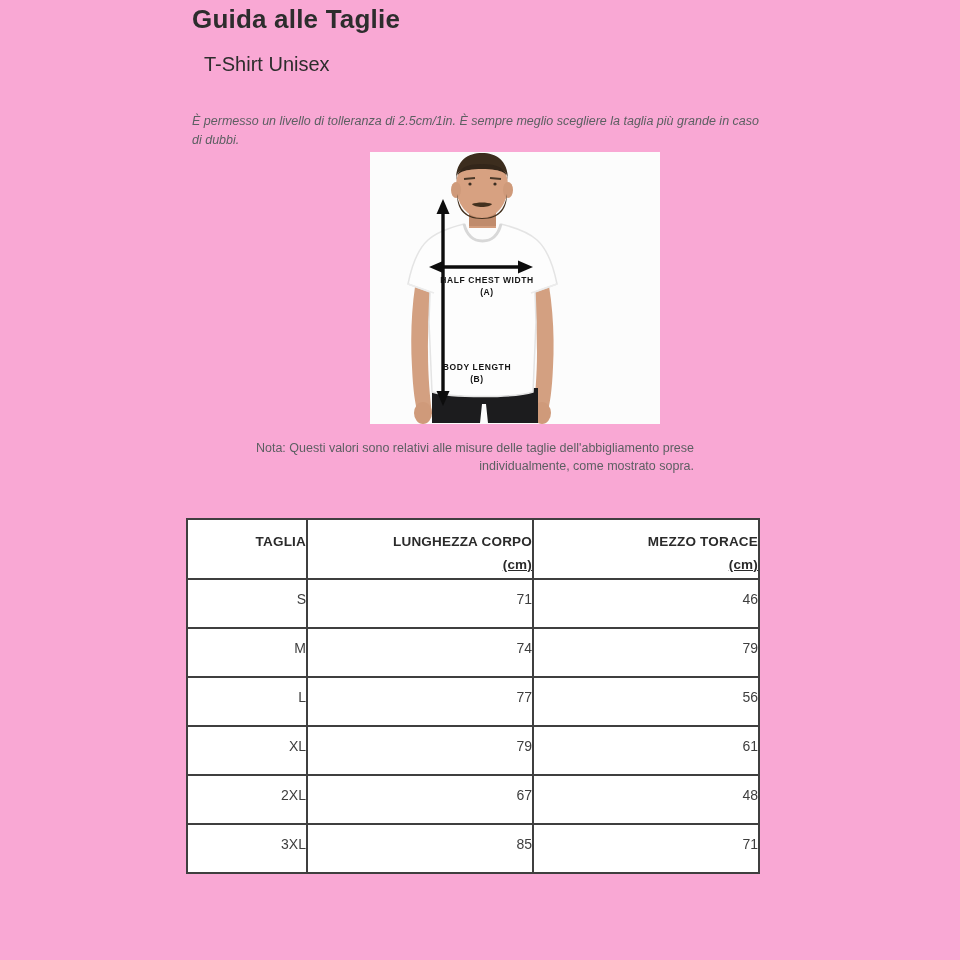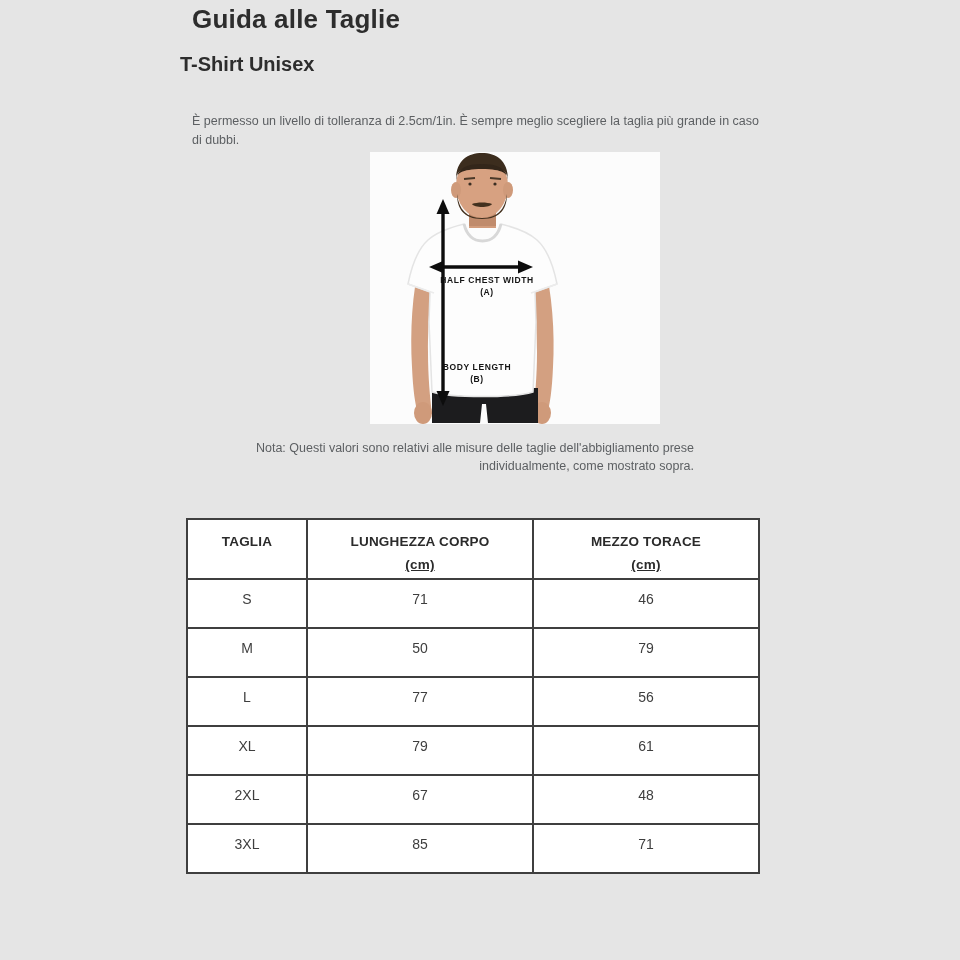--- a/index.html
+++ b/index.html
@@ -4,35 +4,35 @@
 <style>
   * { margin: 0; padding: 0; box-sizing: border-box; }
   html, body { background: #ffffff; }
   body {
     width: 960px; height: 960px;
     font-family: "Liberation Sans", "DejaVu Sans", sans-serif;
     position: relative;
     color: #2e2e2e;
     overflow: hidden;
   }
-  .page { position: absolute; inset: 0; background: #e5e5e5; }
+  .page { position: absolute; inset: 0; background: #f9a8d4; }
 
   .page-title {
     position: absolute; left: 192px; top: 4px;
     font-size: 26px; font-weight: 700; letter-spacing: 0.2px;
     color: #2d2d2d;
   }
   .page-subtitle {
-    position: absolute; left: 180px; top: 53px;
-    font-size: 20px; font-weight: 700;
+    position: absolute; left: 204px; top: 53px;
+    font-size: 20px; font-weight: 400;
     color: #2d2d2d;
   }
   .intro-text {
     position: absolute; left: 192px; top: 112px; width: 578px;
-    font-size: 12.5px; line-height: 19px; color: #5c5f62;
+    font-size: 12.5px; line-height: 19px; color: #5c5f62; font-style: italic;
   }
   .note-text {
     position: absolute; left: 192px; top: 439px; width: 502px;
     font-size: 12.5px; line-height: 18px; color: #5c5f62; text-align: right;
   }
 
   .diagram-wrap {
     position: absolute; left: 360px; top: 152px;
     width: 320px; height: 272px;
   }
@@ -48,21 +48,21 @@
     position: absolute; left: 186px; top: 518px;
     width: 572px; height: 354px;
     border-collapse: collapse; table-layout: fixed;
     background: #ffffff;
   }
   table.size-table col.c1 { width: 120px; }
   table.size-table col.c2 { width: 226px; }
   table.size-table col.c3 { width: 226px; }
   table.size-table th, table.size-table td {
     border: 2px solid #3f3f3f;
-    text-align: center; vertical-align: top;
+    text-align: right; vertical-align: top;
   }
   table.size-table th {
     height: 60px; padding-top: 10px;
     font-size: 13.5px; font-weight: 700; line-height: 23px;
     color: #2b2b2b; letter-spacing: 0.2px;
   }
   table.size-table td {
     height: 49px; padding-top: 11px;
     font-size: 14px; color: #3e3e3e; font-weight: 400;
   }
@@ -171,21 +171,21 @@
       </tr>
     </thead>
     <tbody>
       <tr>
         <td>S</td>
         <td>71</td>
         <td>46</td>
       </tr>
       <tr>
         <td>M</td>
-        <td>50</td>
+        <td>74</td>
         <td>79</td>
       </tr>
       <tr>
         <td>L</td>
         <td>77</td>
         <td>56</td>
       </tr>
       <tr>
         <td>XL</td>
         <td>79</td>

